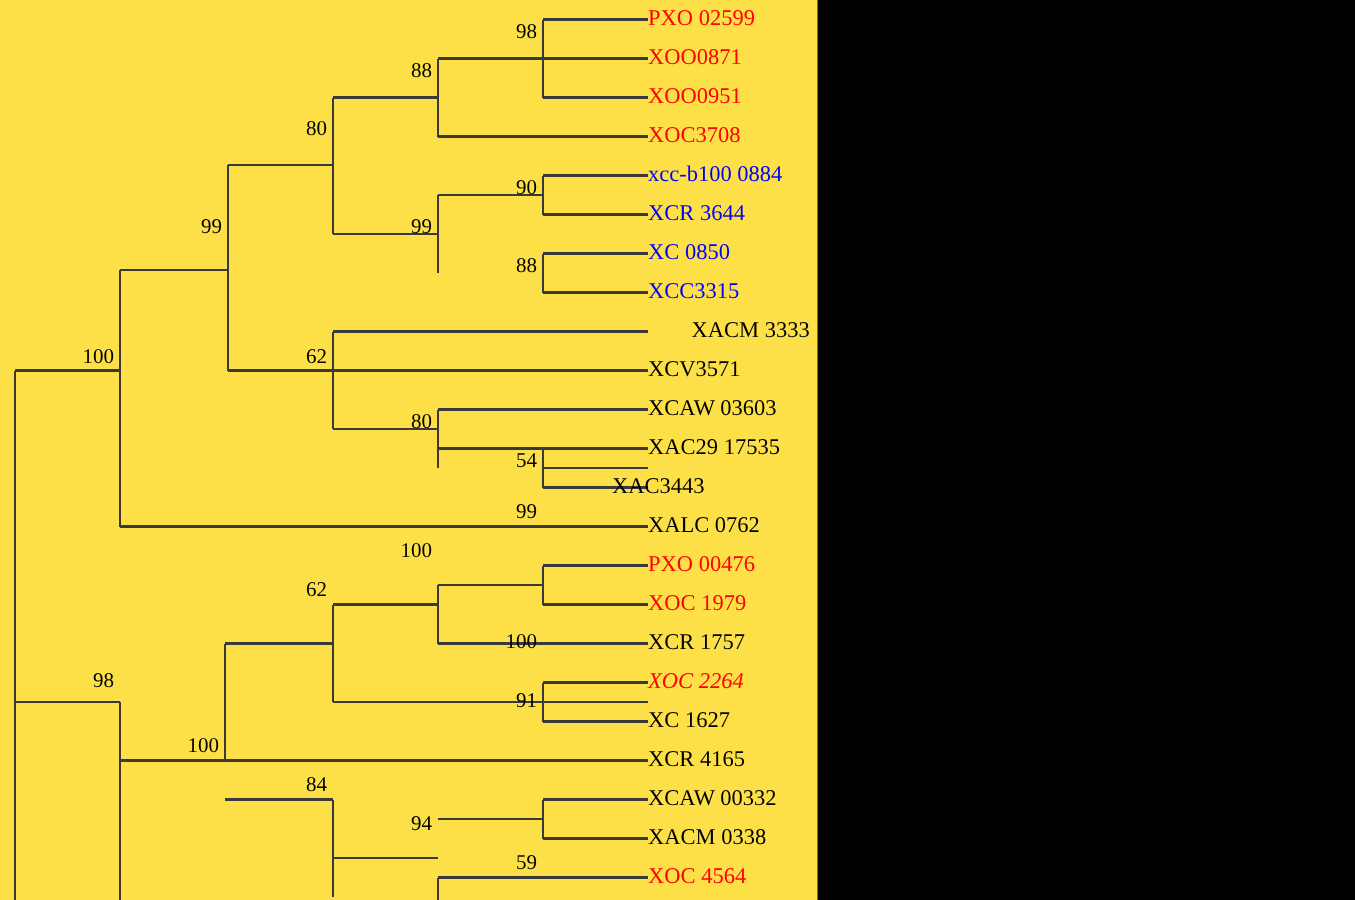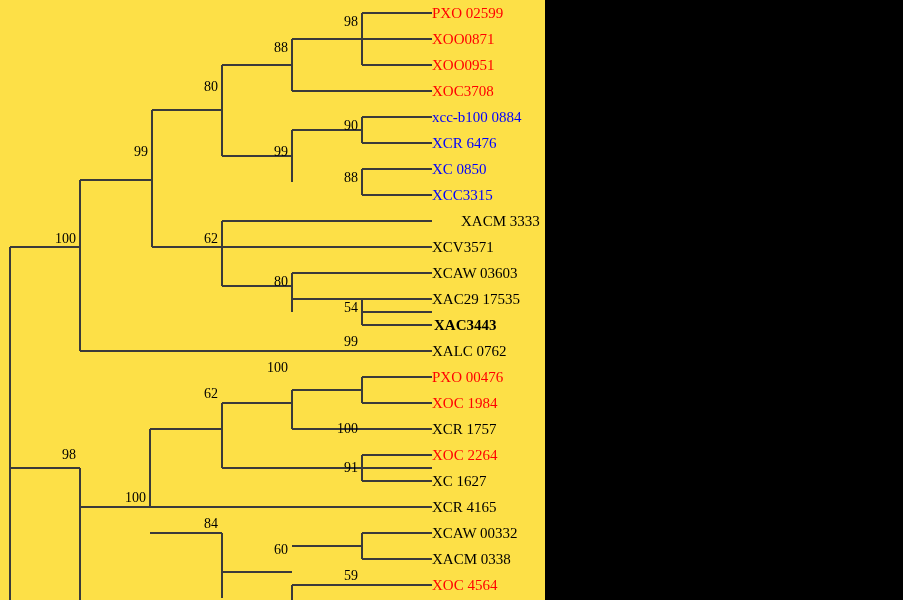--- a/index.html
+++ b/index.html
@@ -91,33 +91,33 @@
         <line x1="10" x2="10" y1="247" y2="663"></line>
       </g>
   </svg>
 
   <div id="tip-labels">
       <div class="tip-label" style="left: 432px; top: 13px; color: rgb(255, 0, 0);">PXO 02599</div>
       <div class="tip-label" style="left: 432px; top: 39px; color: rgb(255, 0, 0);">XOO0871</div>
       <div class="tip-label" style="left: 432px; top: 65px; color: rgb(255, 0, 0); font-family: Liberation Serif, serif;">XOO0951</div>
       <div class="tip-label" style="left: 432px; top: 91px; color: rgb(255, 0, 0);">XOC3708</div>
       <div class="tip-label" style="left: 432px; top: 117px; color: rgb(0, 0, 255);">xcc-b100 0884</div>
-      <div class="tip-label" style="left: 432px; top: 143px; color: rgb(0, 0, 255);">XCR 6476</div>
+      <div class="tip-label" style="left: 432px; top: 143px; color: rgb(0, 0, 255);">XCR 3644</div>
       <div class="tip-label" style="left: 432px; top: 169px; color: rgb(0, 0, 255);">XC 0850</div>
       <div class="tip-label" style="left: 432px; top: 195px; color: rgb(0, 0, 255);">XCC3315</div>
       <div class="tip-label" style="left: 432px; top: 221px; color: rgb(0, 0, 0); margin-left: 29px;">XACM 3333</div>
       <div class="tip-label" style="left: 432px; top: 247px; color: rgb(0, 0, 0);">XCV3571</div>
       <div class="tip-label" style="left: 432px; top: 273px; color: rgb(0, 0, 0);">XCAW 03603</div>
       <div class="tip-label" style="left: 432px; top: 299px; color: rgb(0, 0, 0);">XAC29 17535</div>
-      <div class="tip-label" style="left: 434px; top: 325px; color: rgb(0, 0, 0); font-weight: bold;">XAC3443</div>
+      <div class="tip-label" style="left: 408px; top: 325px; color: rgb(0, 0, 0);">XAC3443</div>
       <div class="tip-label" style="left: 432px; top: 351px; color: rgb(0, 0, 0);">XALC 0762</div>
       <div class="tip-label" style="left: 432px; top: 377px; color: rgb(255, 0, 0);">PXO 00476</div>
-      <div class="tip-label" style="left: 432px; top: 403px; color: rgb(255, 0, 0);">XOC 1984</div>
+      <div class="tip-label" style="left: 432px; top: 403px; color: rgb(255, 0, 0);">XOC 1979</div>
       <div class="tip-label" style="left: 432px; top: 429px; color: rgb(0, 0, 0);">XCR 1757</div>
-      <div class="tip-label" style="left: 432px; top: 455px; color: rgb(255, 0, 0);">XOC 2264</div>
+      <div class="tip-label" style="left: 432px; top: 455px; color: rgb(255, 0, 0); font-style: italic;">XOC 2264</div>
       <div class="tip-label" style="left: 432px; top: 481px; color: rgb(0, 0, 0);">XC 1627</div>
       <div class="tip-label" style="left: 432px; top: 507px; color: rgb(0, 0, 0);">XCR 4165</div>
       <div class="tip-label" style="left: 432px; top: 533px; color: rgb(0, 0, 0);">XCAW 00332</div>
       <div class="tip-label" style="left: 432px; top: 559px; color: rgb(0, 0, 0);">XACM 0338</div>
       <div class="tip-label" style="left: 432px; top: 585px; color: rgb(255, 0, 0);">XOC 4564</div>
     </div>
   <div id="boot-labels">
       <div class="boot-label" style="left: 358px; top: 22px;">98</div>
       <div class="boot-label" style="left: 288px; top: 48px;">88</div>
       <div class="boot-label" style="left: 218px; top: 87px;">80</div>
@@ -130,18 +130,18 @@
       <div class="boot-label" style="left: 358px; top: 308px;">54</div>
       <div class="boot-label" style="left: 76px; top: 239px;">100</div>
       <div class="boot-label" style="left: 358px; top: 342px;">99</div>
       <div class="boot-label" style="left: 288px; top: 368px;">100</div>
       <div class="boot-label" style="left: 218px; top: 394px;">62</div>
       <div class="boot-label" style="left: 358px; top: 429px;">100</div>
       <div class="boot-label" style="left: 76px; top: 455px;">98</div>
       <div class="boot-label" style="left: 358px; top: 468px;">91</div>
       <div class="boot-label" style="left: 146px; top: 498px;">100</div>
       <div class="boot-label" style="left: 218px; top: 524px;">84</div>
-      <div class="boot-label" style="left: 288px; top: 550px;">60</div>
+      <div class="boot-label" style="left: 288px; top: 550px;">94</div>
       <div class="boot-label" style="left: 358px; top: 576px;">59</div>
     </div>
 
   <div id="black-panel"></div>
 </div>
 
 </body></html>

